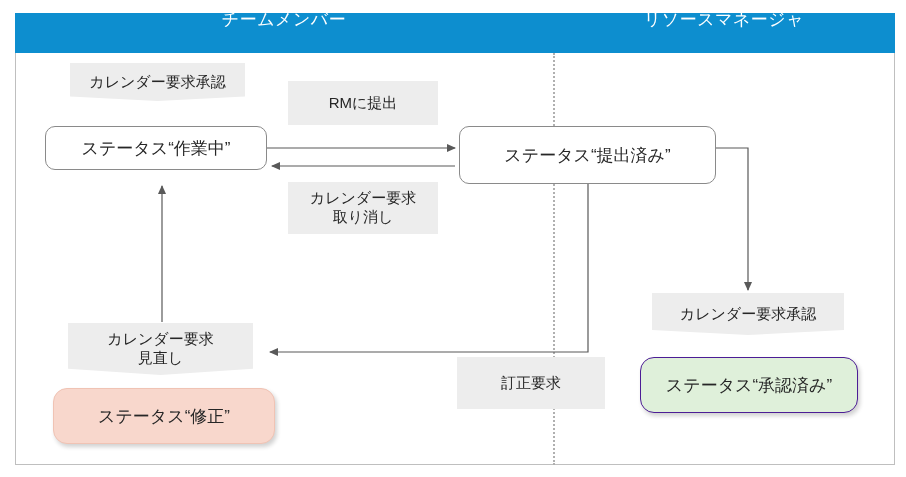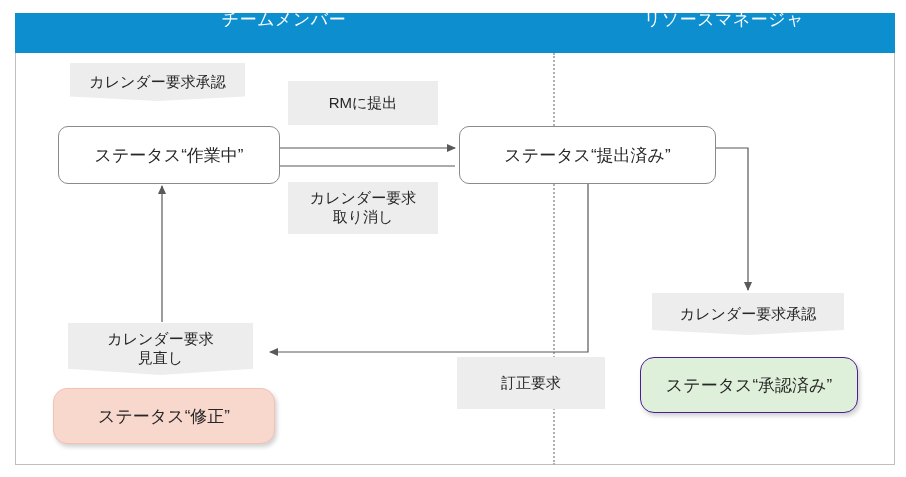--- a/index.html
+++ b/index.html
@@ -171,21 +171,21 @@
   </div>
 
   <div class="glabel flat" style="left:457px; top:357px; width:148px; height:52px;">
     <span>訂正要求</span>
   </div>
 
   <div class="glabel" style="left:652px; top:293px; width:192px; height:42px;">
     <span>カレンダー要求承認</span>
   </div>
 
-  <div class="state plain" style="left:58px; top:126px; width:222px; height:58px;align-items:center;">
+  <div class="state plain" style="left:45px; top:126px; width:222px; height:44px;align-items:center;">
     <span>ステータス“作業中”</span>
   </div>
 
   <div class="state plain" style="left:459px; top:126px; width:257px; height:58px;">
     <span>ステータス“提出済み”</span>
   </div>
 
   <div class="state green" style="left:640px; top:357px; width:218px; height:56px;">
     <span>ステータス“承認済み”</span>
   </div>

